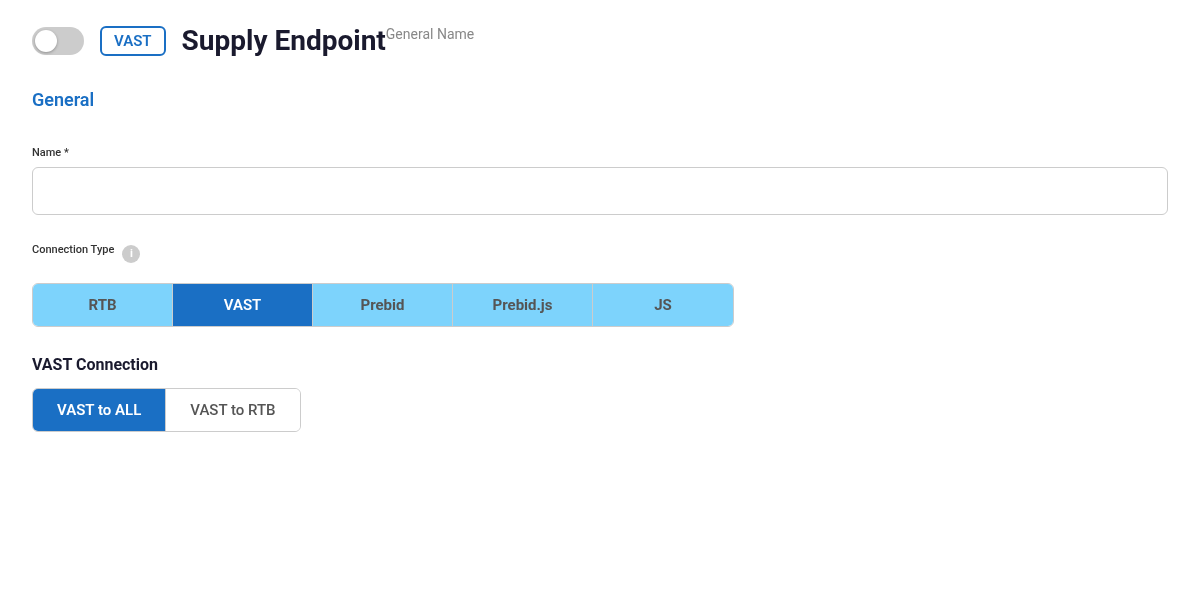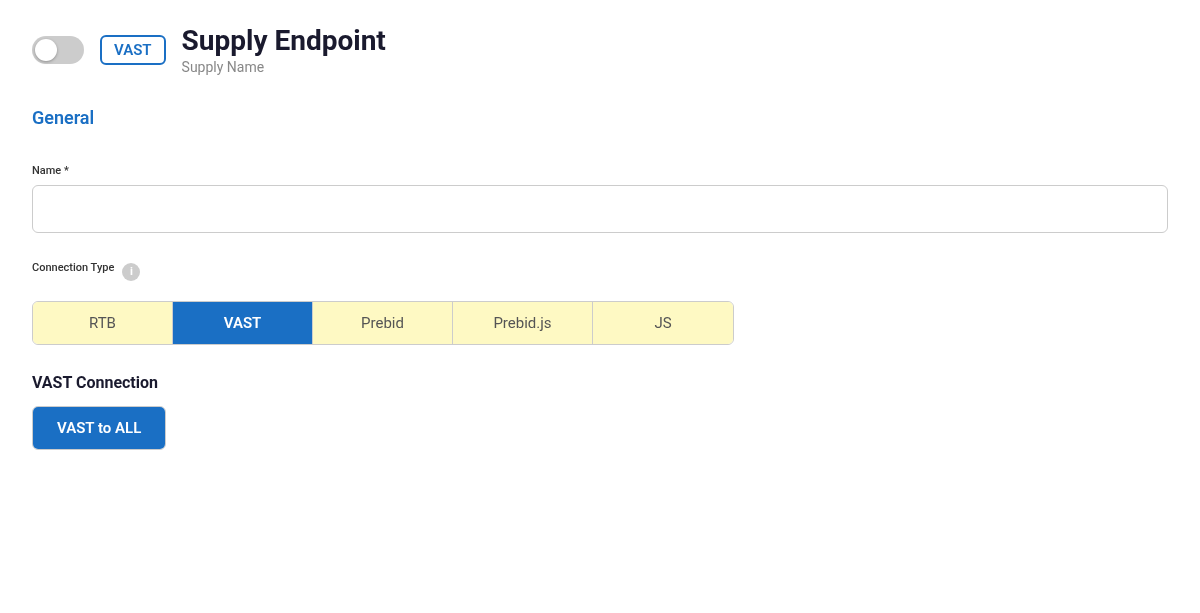--- a/index.html
+++ b/index.html
@@ -55,21 +55,21 @@
       border-radius: 6px;
       padding: 4px 12px;
       font-size: 15px;
       font-weight: 600;
       background: #ffffff;
     }
 
     
     .title-block {
       display: flex;
-      flex-direction: column;
+      flex-direction: row;
     }
     .page-title {
       font-size: 28px;
       font-weight: 700;
       color: #1a1a2e;
     }
     .page-subtitle {
       font-size: 14px;
       color: #888888;
       margin-top: 2px;
@@ -137,25 +137,25 @@
       border-radius: 6px;
       overflow: hidden;
       width: fit-content;
       max-width: 100%;
     }
 
     .conn-tab {
       padding: 12px 0;
       text-align: center;
       font-size: 15px;
-      font-weight: 400;
+      font-weight: 700;
       cursor: pointer;
       border-right: 1.5px solid #cccccc;
       color: #555555;
-      background: #fef9c3;
+      background: #7dd3fc;
       width: 140px;
     }
     .conn-tab:last-child {
       border-right: none;
     }
     .conn-tab.active {
       background: #1a6fc4;
       color: #ffffff;
       font-weight: 600;
     }
@@ -198,21 +198,21 @@
     }
   </style>
 </head>
 <body>
 
 <div class="header">
   <div class="toggle-switch"></div>
   <div class="vast-badge">VAST</div>
   <div class="title-block">
     <span class="page-title">Supply Endpoint</span>
-    <span class="page-subtitle">Supply Name</span>
+    <span class="page-subtitle">General Name</span>
   </div>
 </div>
 
 <div>
   <div class="section-title">General</div>
 
   <div class="field-group">
     <div class="field-label">Name *</div>
     <input type="text" class="text-input" placeholder="" style="">
   </div>
@@ -230,14 +230,15 @@
       <div class="conn-tab">Prebid.js</div>
       <div class="conn-tab">JS</div>
     </div>
   </div>
 </div>
 
 <div>
   <div class="vast-connection-label">VAST Connection</div>
   <div class="vast-tabs">
     <div class="vast-tab active">VAST to ALL</div>
+    <div class="vast-tab">VAST to RTB</div>
   </div>
 </div>
 
 </body></html>

